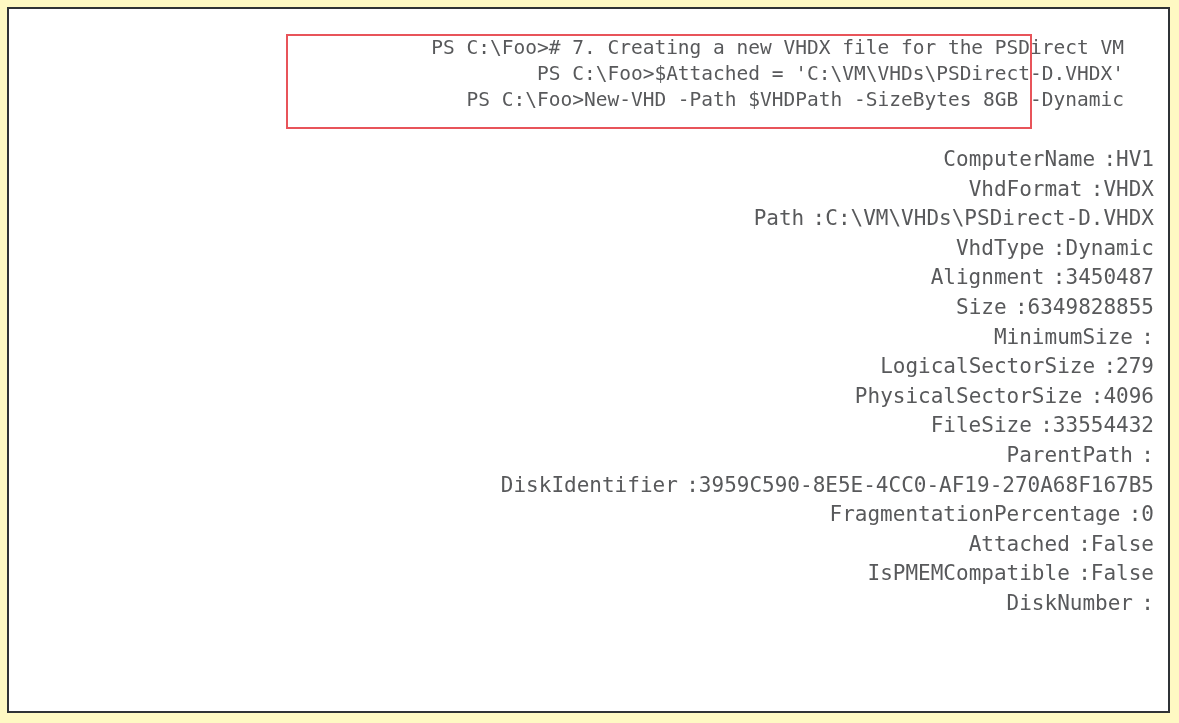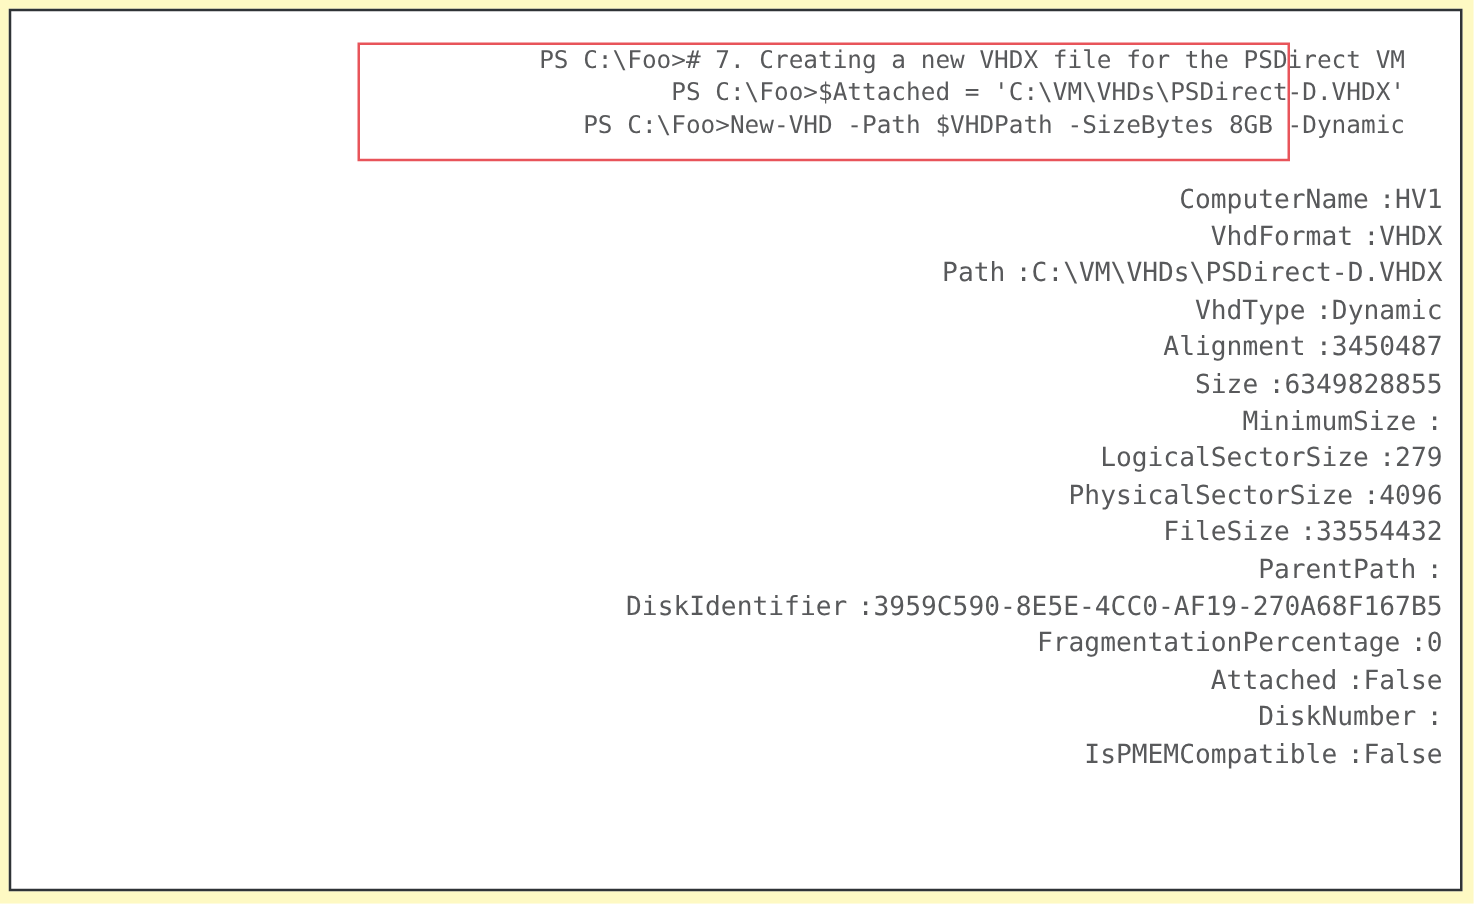--- a/index.html
+++ b/index.html
@@ -149,20 +149,20 @@
           <div class="prop-row"><span class="prop-name">Alignment</span><span class="prop-sep">:</span><span class="prop-value">3450487</span></div>
           <div class="prop-row"><span class="prop-name">Size</span><span class="prop-sep">:</span><span class="prop-value">6349828855</span></div>
           <div class="prop-row"><span class="prop-name">MinimumSize</span><span class="prop-sep">:</span><span class="prop-value"></span></div>
           <div class="prop-row"><span class="prop-name">LogicalSectorSize</span><span class="prop-sep">:</span><span class="prop-value">279</span></div>
           <div class="prop-row"><span class="prop-name">PhysicalSectorSize</span><span class="prop-sep">:</span><span class="prop-value">4096</span></div>
           <div class="prop-row"><span class="prop-name">FileSize</span><span class="prop-sep">:</span><span class="prop-value">33554432</span></div>
           <div class="prop-row"><span class="prop-name">ParentPath</span><span class="prop-sep">:</span><span class="prop-value"></span></div>
           <div class="prop-row"><span class="prop-name">DiskIdentifier</span><span class="prop-sep">:</span><span class="prop-value">3959C590-8E5E-4CC0-AF19-270A68F167B5</span></div>
           <div class="prop-row"><span class="prop-name">FragmentationPercentage</span><span class="prop-sep">:</span><span class="prop-value">0</span></div>
           <div class="prop-row"><span class="prop-name">Attached</span><span class="prop-sep">:</span><span class="prop-value">False</span></div>
+          <div class="prop-row"><span class="prop-name">IsPMEMCompatible</span><span class="prop-sep">:</span><span class="prop-value">False</span></div>
           <div class="prop-row"><span class="prop-name">DiskNumber</span><span class="prop-sep">:</span><span class="prop-value"></span></div>
-          <div class="prop-row"><span class="prop-name">IsPMEMCompatible</span><span class="prop-sep">:</span><span class="prop-value">False</span></div>
         </div>
 
     </div>
   </div>
 
 </div>
 
 </body></html>

